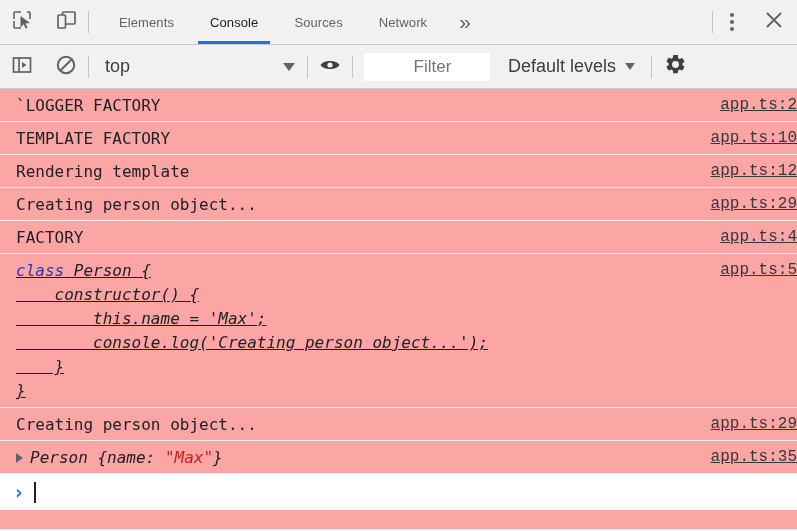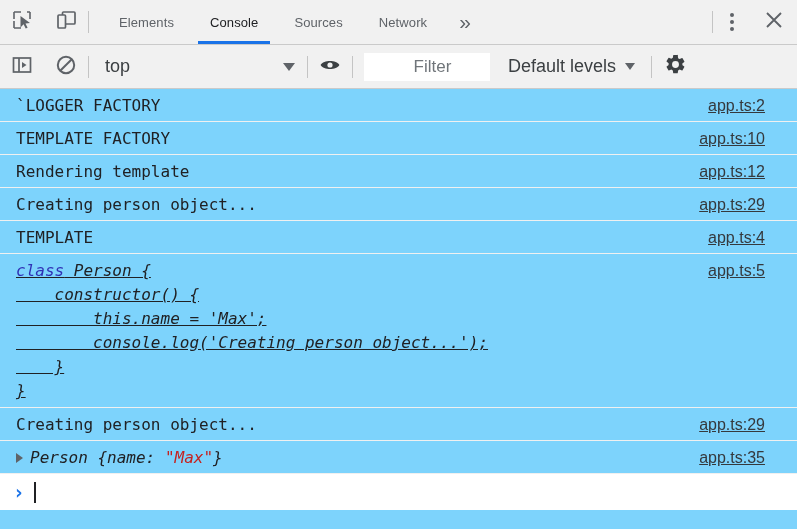--- a/index.html
+++ b/index.html
@@ -182,21 +182,21 @@
     width: 46px;
     height: 44px;
     display: flex;
     align-items: center;
     justify-content: center;
     cursor: pointer;
   }
 
   
   .logarea {
-    background: #7dd3fc;
+    background: #fca5a5;
     height: 440px;
     overflow: hidden;
   }
   .logrow {
     position: relative;
     border-bottom: 1px solid #f0f0f0;
     min-height: 32px;
     display: flex;
     align-items: flex-start;
     padding: 5px 0 4px 0;
@@ -208,22 +208,21 @@
     font-family: "DejaVu Sans Mono", monospace;
     font-size: 16px;
     line-height: 23px;
     color: #202124;
     white-space: pre;
     padding-right: 8px;
     overflow: hidden;
   }
   .srclink {
     flex: 0 0 auto;
-    padding-right: 32px;
-    font-family: Liberation Sans, sans-serif;
+    font-family: Liberation Mono, monospace;
     font-size: 16px;
     line-height: 23px;
     color: #35393d;
     text-decoration: underline;
     cursor: pointer;
     align-self: flex-start;
   }
   .logmsg.code {
     font-style: italic;
     line-height: 24px;
@@ -413,21 +412,21 @@
     <div class="logmsg">Rendering template</div>
     <div class="srclink">app.ts:12</div>
   </div>
 
   <div class="logrow">
     <div class="logmsg">Creating person object...</div>
     <div class="srclink">app.ts:29</div>
   </div>
 
   <div class="logrow">
-    <div class="logmsg">TEMPLATE</div>
+    <div class="logmsg">FACTORY</div>
     <div class="srclink">app.ts:4</div>
   </div>
 
   <div class="logrow">
     <div class="logmsg code"><span class="kw">class</span><span> Person {
     constructor() {
         this.name = 'Max';
         console.log('Creating person object...');
     }
 }</span></div>

